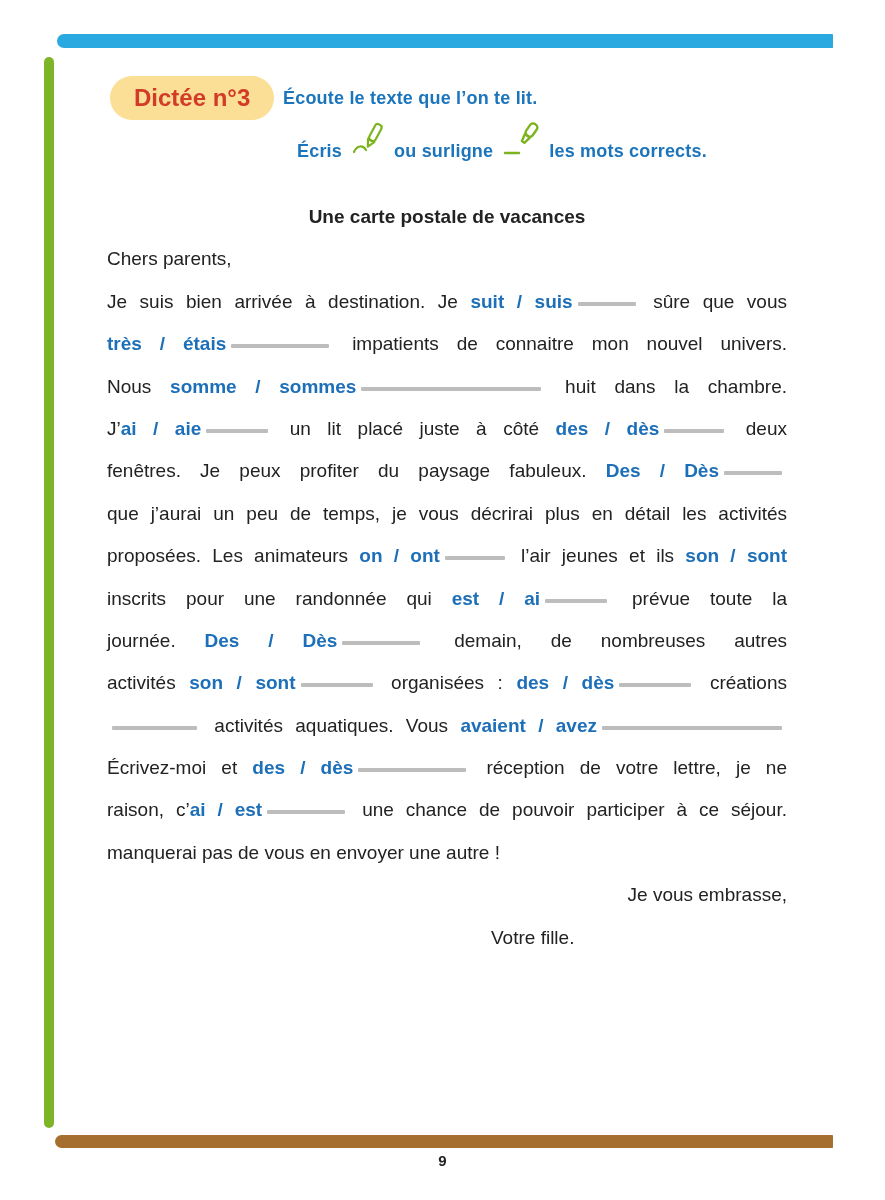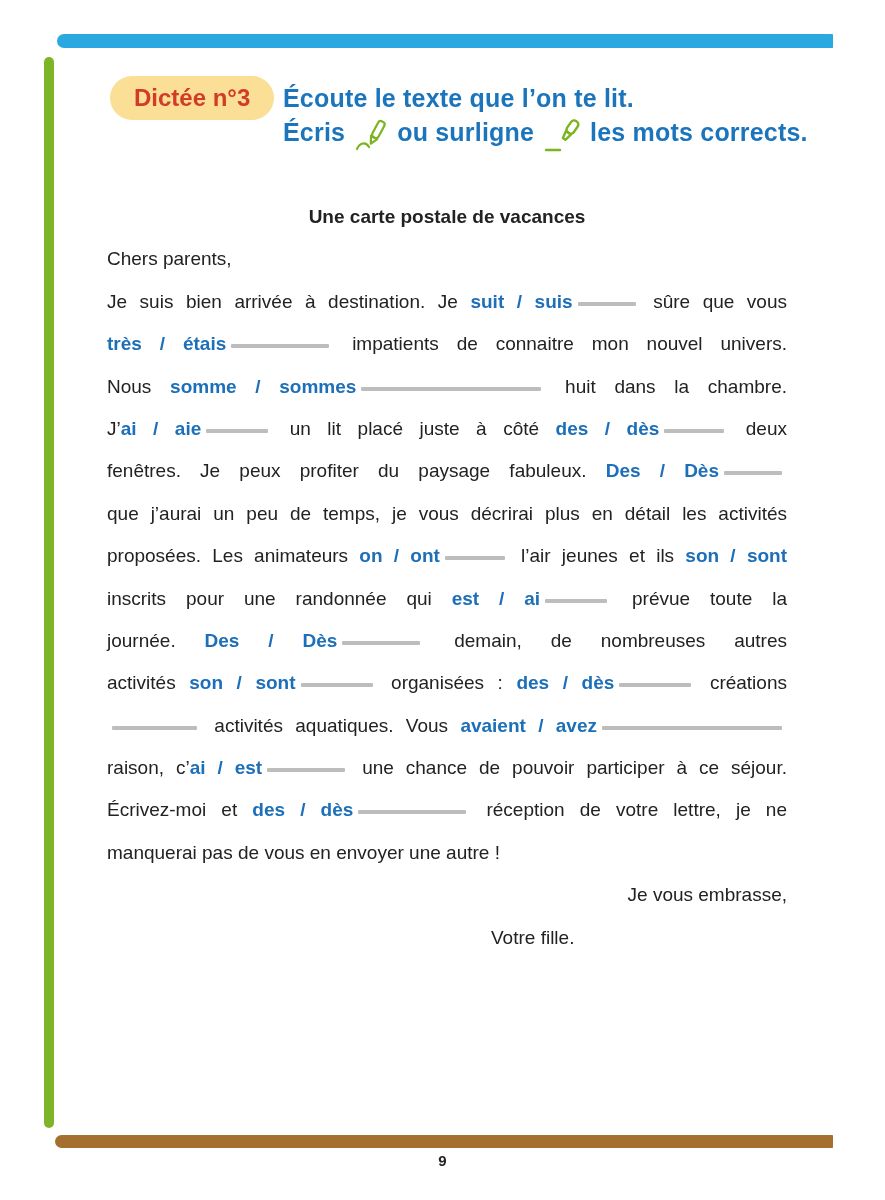--- a/index.html
+++ b/index.html
@@ -10,23 +10,23 @@
   .bar{position:absolute;}
   .bar-top{left:57px;top:34px;width:781px;height:14px;border-radius:7px;background:var(--top_bar);}
   .bar-left{left:44px;top:57px;width:10px;height:1071px;border-radius:5px;background:var(--left_bar);}
   .bar-right{left:841px;top:47px;width:9px;height:1081px;border-radius:5px;background:var(--right_bar);}
   .bar-bottom{left:55px;top:1135px;width:783px;height:13px;border-radius:7px;background:var(--bottom_bar);}
 
   
   .badge{position:absolute;left:110px;top:76px;background:var(--badge_bg);color:var(--badge_red);
          font-size:24px;font-weight:bold;padding:8px 24px;border-radius:24px;}
   .instructions{position:absolute;left:283px;top:78px;color:var(--instruction_blue);
-                font-size:25px;font-weight:bold;letter-spacing:.2px;}
+                font-size:18px;font-weight:bold;letter-spacing:.2px;}
   .instr-line1{height:40px;line-height:40px;}
-  .instr-line2{height:44px;display:flex;align-items:flex-start;gap:9px;}
+  .instr-line2{height:44px;display:flex;align-items:flex-end;gap:9px;margin-left:14px;}
   .icn{color:var(--icon_green);display:inline-block;}
 
   
   .doc{position:absolute;left:107px;top:196px;width:680px;color:var(--body_text);font-size:19px;}
   .doc-line{height:42.4px;line-height:42.4px;white-space:nowrap;}
   .doc-line.justify{white-space:normal;text-align:justify;text-align-last:justify;}
   .doc-line.center{text-align:center;}
   .doc-line.bold{font-weight:bold;font-size:19px;}
   .choice{color:var(--choice_blue);font-weight:bold;}
   .blank{display:inline-block;height:4px;background:var(--blank_gray);border-radius:1px;
@@ -84,22 +84,22 @@
       <div class="doc-line justify"><span class="choice">très / étais</span><span class="blank" style="width: 98px;"></span><span> impatients de connaitre mon nouvel univers.</span></div>
       <div class="doc-line justify"><span>Nous </span><span class="choice">somme / sommes</span><span class="blank" style="width: 180px;"></span><span> huit dans la chambre.</span></div>
       <div class="doc-line justify"><span>J’</span><span class="choice">ai / aie</span><span class="blank" style="width: 62px;"></span><span> un lit placé juste à côté </span><span class="choice">des / dès</span><span class="blank" style="width: 60px;"></span><span> deux</span></div>
       <div class="doc-line justify"><span>fenêtres. Je peux profiter du paysage fabuleux. </span><span class="choice">Des / Dès</span><span class="blank" style="width: 58px;"></span></div>
       <div class="doc-line justify"><span>que j’aurai un peu de temps, je vous décrirai plus en détail les activités</span></div>
       <div class="doc-line justify"><span>proposées. Les animateurs </span><span class="choice">on / ont</span><span class="blank" style="width: 60px;"></span><span> l’air jeunes et ils </span><span class="choice">son / sont</span></div>
       <div class="doc-line justify"><span>inscrits pour une randonnée qui </span><span class="choice">est / ai</span><span class="blank" style="width: 62px;"></span><span> prévue toute la</span></div>
       <div class="doc-line justify"><span>journée. </span><span class="choice">Des / Dès</span><span class="blank" style="width: 78px;"></span><span> demain, de nombreuses autres</span></div>
       <div class="doc-line justify"><span>activités </span><span class="choice">son / sont</span><span class="blank" style="width: 72px;"></span><span> organisées : </span><span class="choice">des / dès</span><span class="blank" style="width: 72px;"></span><span> créations</span></div>
       <div class="doc-line justify"><span class="blank" style="width: 85px;"></span><span> activités aquatiques. Vous </span><span class="choice">avaient / avez</span><span class="blank" style="width: 180px;"></span></div>
+      <div class="doc-line justify"><span>Écrivez-moi et </span><span class="choice">des / dès</span><span class="blank" style="width: 108px;"></span><span> réception de votre lettre, je ne</span></div>
       <div class="doc-line justify"><span>raison, c’</span><span class="choice">ai / est</span><span class="blank" style="width: 78px;"></span><span> une chance de pouvoir participer à ce séjour.</span></div>
-      <div class="doc-line justify"><span>Écrivez-moi et </span><span class="choice">des / dès</span><span class="blank" style="width: 108px;"></span><span> réception de votre lettre, je ne</span></div>
       <div class="doc-line"><span>manquerai pas de vous en envoyer une autre !</span></div>
       <div class="doc-line" style="padding-left: 384px; text-align: right;"><span>Je vous embrasse,</span></div>
       <div class="doc-line" style="padding-left: 384px;"><span>Votre fille.</span></div>
     </div>
 
   <div class="pagenum">9</div>
 
 </div>
 
 </body></html>

